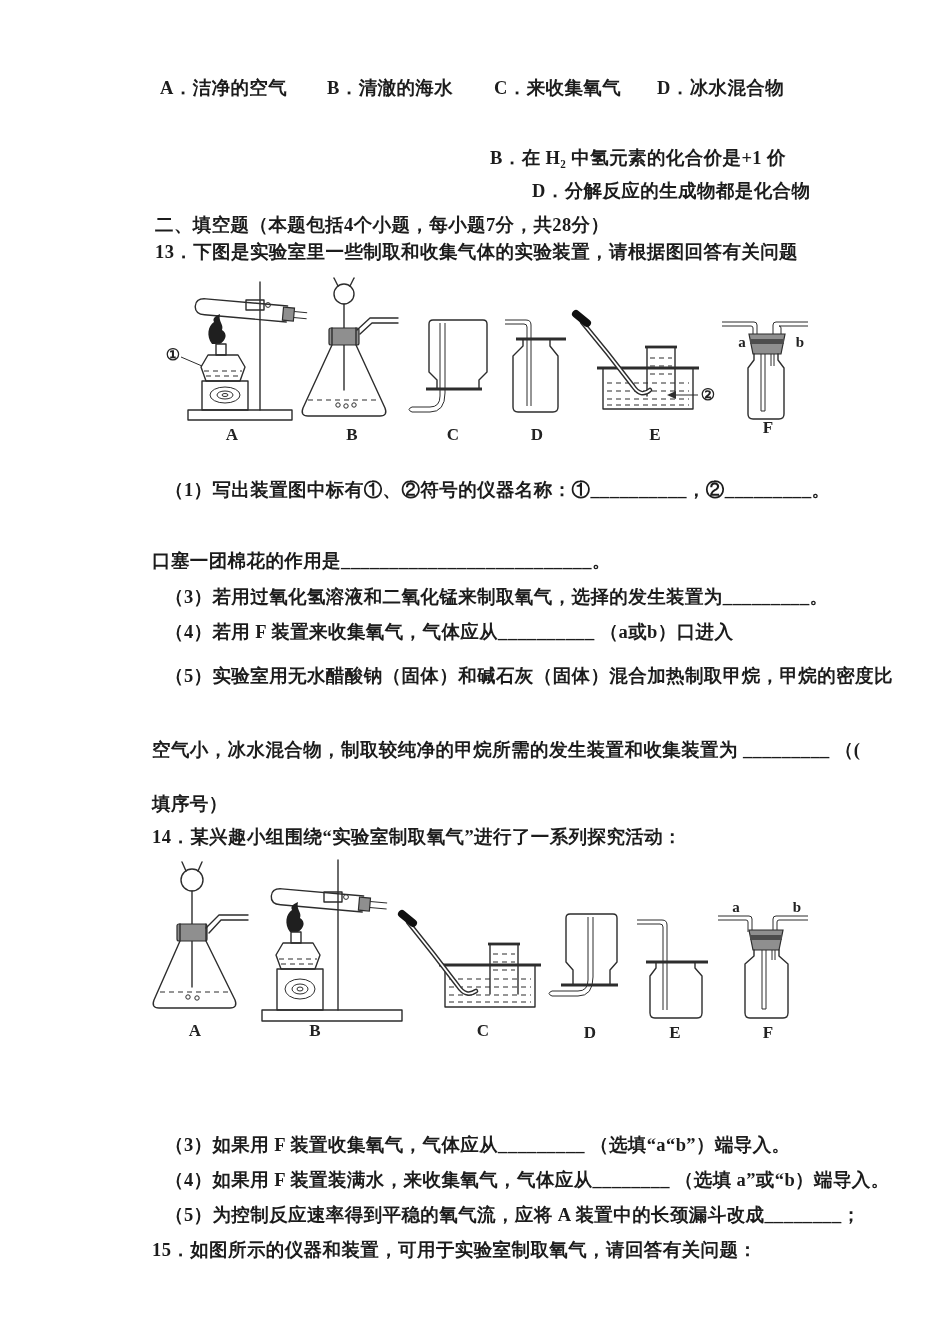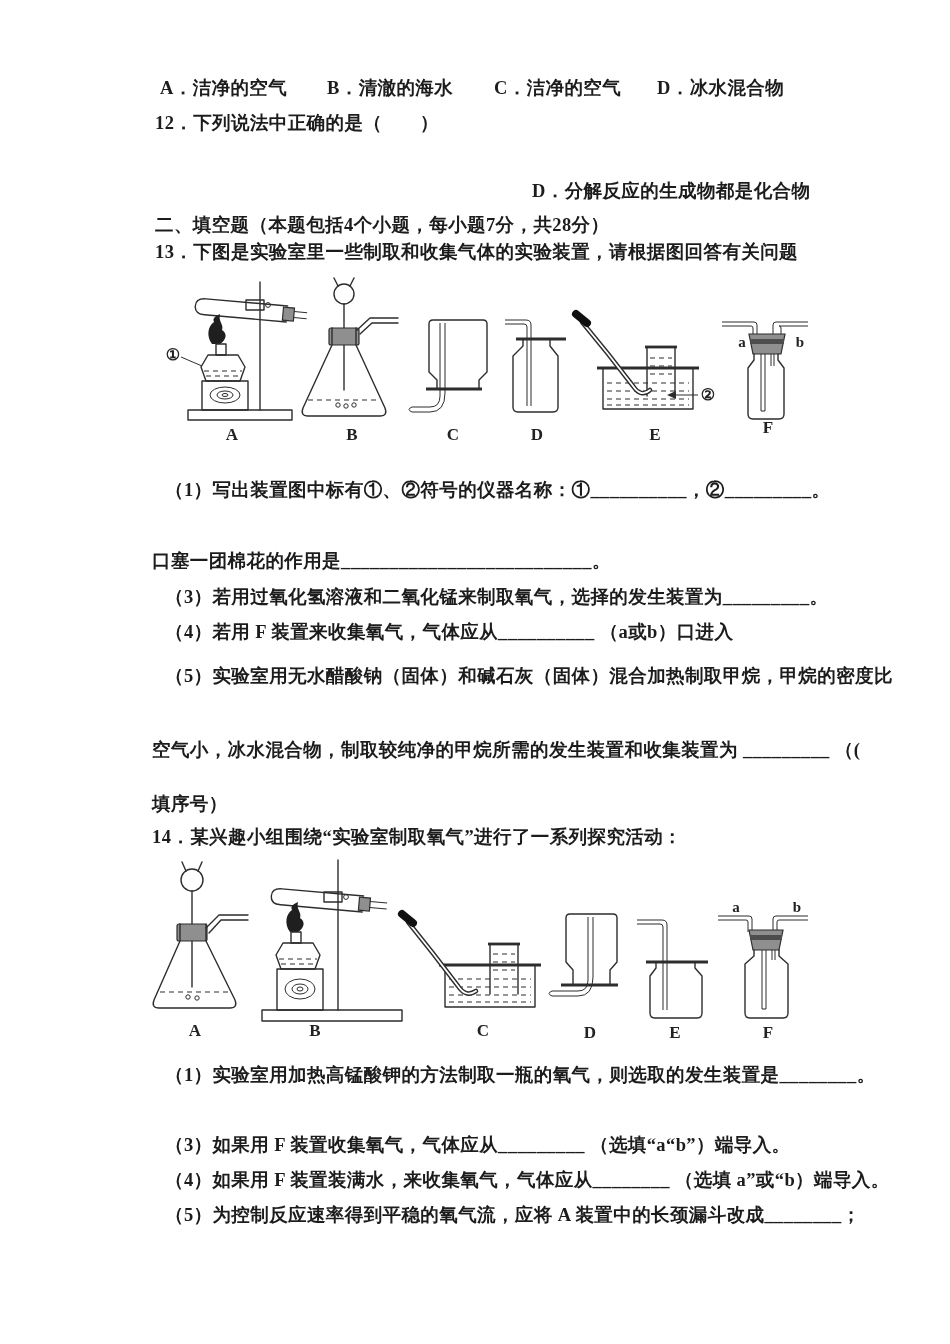--- a/index.html
+++ b/index.html
@@ -23,24 +23,24 @@
   .tip{stroke:#101010;stroke-width:8;stroke-linecap:round;}
   .arrow{fill:#2d2d2d;stroke:none;}
 </style>
 </head>
 <body>
 
 <div class="page">
 
   <span class="t" style="left:160px;top:76px">A．洁净的空气</span>
   <span class="t" style="left:327px;top:76px">B．清澈的海水</span>
-  <span class="t" style="left:494px;top:76px">C．洁净的空气</span>
+  <span class="t" style="left:494px;top:76px">C．来收集氧气</span>
   <span class="t" style="left:657px;top:76px">D．冰水混合物</span>
 
-  <span class="t" style="left:155px;top:111px">12．下列说法中正确的是（　　）</span>
+  <span class="t" style="left:490px;top:146px">B．在 H₂ 中氢元素的化合价是+1 价</span>
   <span class="t" style="left:532px;top:179px">D．分解反应的生成物都是化合物</span>
 
   <span class="t" style="left:155px;top:213px">二、填空题（本题包括4个小题，每小题7分，共28分）</span>
 
   <span class="t" style="left:155px;top:240px">13．下图是实验室里一些制取和收集气体的实验装置，请根据图回答有关问题</span>
 
   <svg style="left:150px;top:268px" width="670" height="190" viewBox="0 0 670 190">
 
     <g>
       <line class="ln" x1="110" y1="14" x2="110" y2="142"></line>
@@ -233,19 +233,19 @@
     </g>
 
     <text class="figlbl" x="55" y="184">A</text>
     <text class="figlbl" x="175" y="184">B</text>
     <text class="figlbl" x="343" y="184">C</text>
     <text class="figlbl" x="450" y="186">D</text>
     <text class="figlbl" x="535" y="186">E</text>
     <text class="figlbl" x="628" y="186">F</text>
   </svg>
 
-  <span class="t" style="left:165px;top:1063px">（1）实验室用加热高锰酸钾的方法制取一瓶的氧气，则选取的发生装置是________。</span>
   <span class="t" style="left:165px;top:1133px">（3）如果用 F 装置收集氧气，气体应从_________ （选填“a“b”）端导入。</span>
   <span class="t" style="left:165px;top:1168px">（4）如果用 F 装置装满水，来收集氧气，气体应从________ （选填 a”或“b）端导入。</span>
   <span class="t" style="left:165px;top:1203px">（5）为控制反应速率得到平稳的氧气流，应将 A 装置中的长颈漏斗改成________；</span>
 
+  <span class="t" style="left:152px;top:1238px">15．如图所示的仪器和装置，可用于实验室制取氧气，请回答有关问题：</span>
 
 </div>
 
 </body></html>

